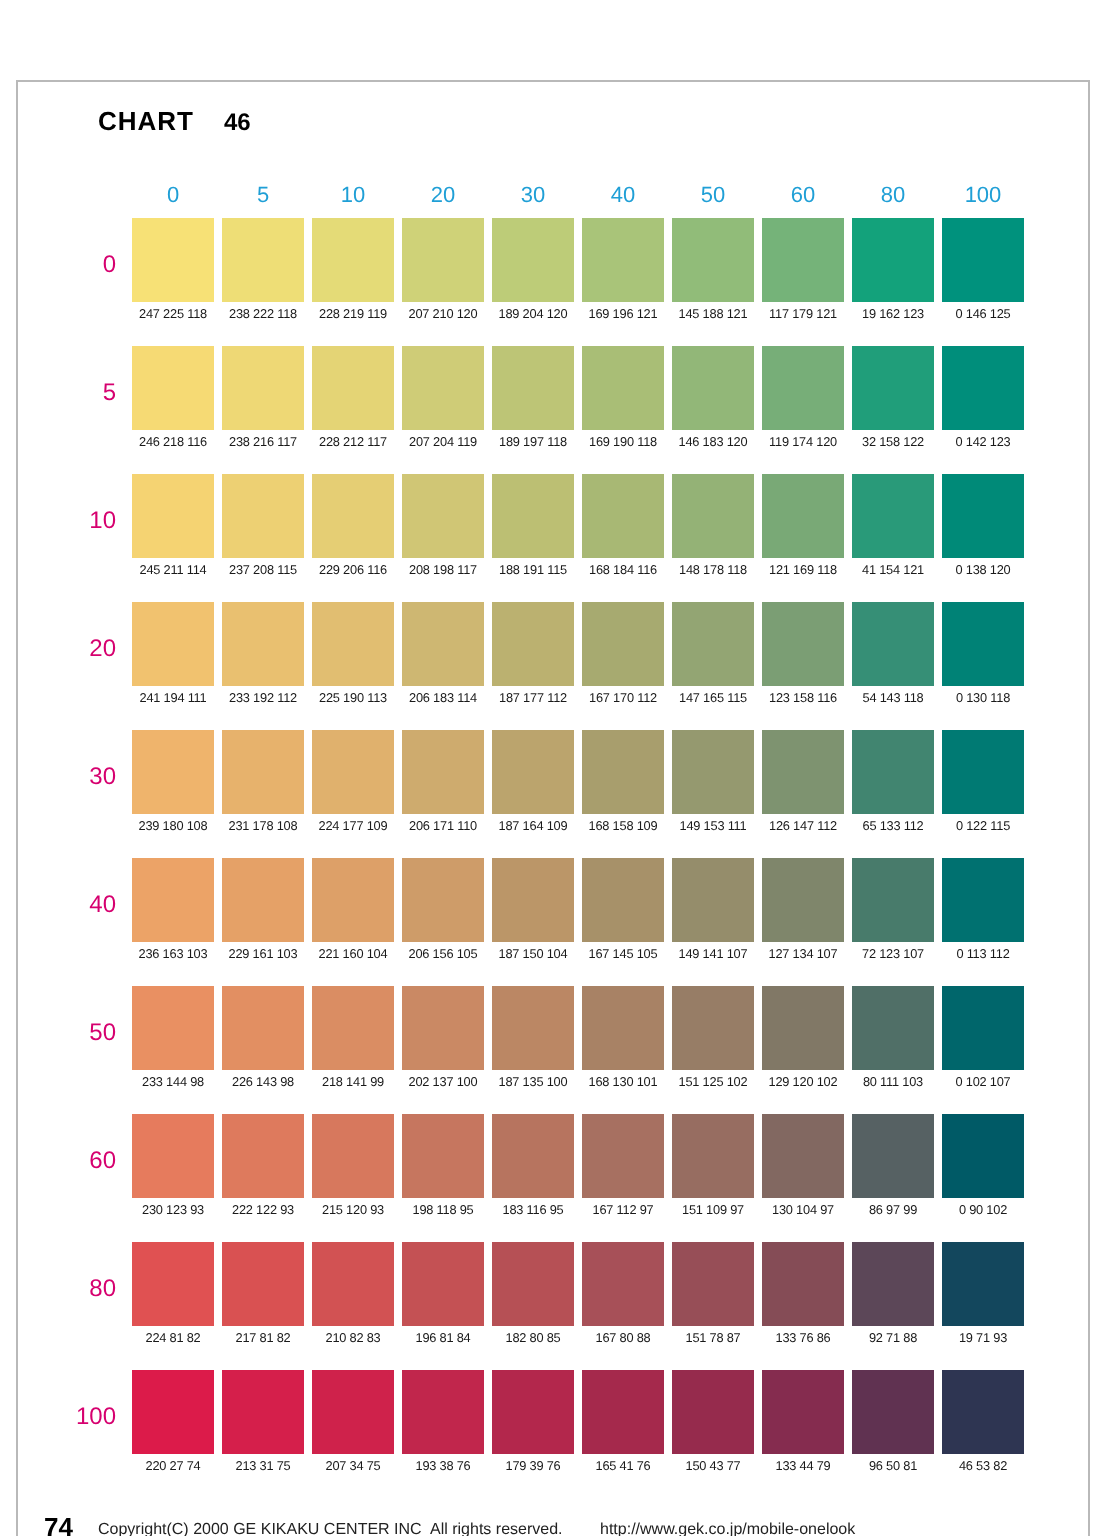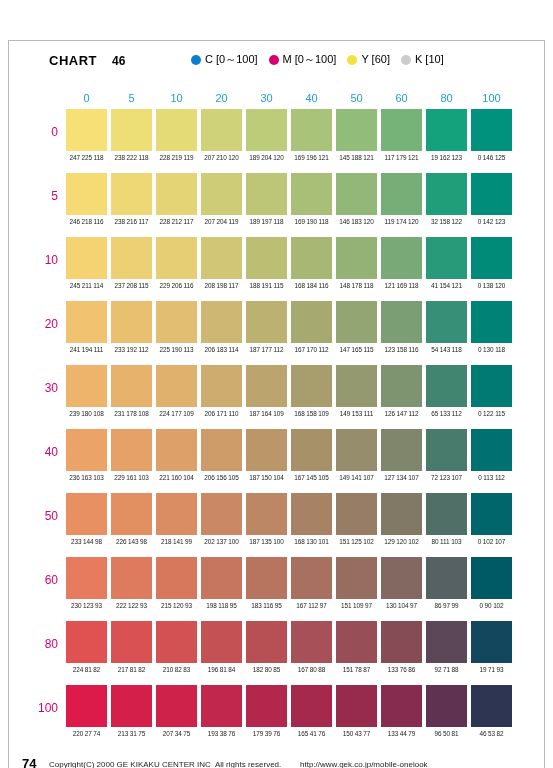--- a/index.html
+++ b/index.html
@@ -198,38 +198,20 @@
 </head>
 <body>
 
 <div class="page">
 
   <div class="frame"></div>
 
   <div class="header">
     <div class="chart-title">CHART</div>
     <div class="chart-number">46</div>
-    <div class="legend">
-      <div class="legend-item">
-        <span class="legend-dot" style="background: rgb(10, 127, 212);"></span>
-        <span class="legend-label">C [0～100]</span>
-      </div>
-      <div class="legend-item">
-        <span class="legend-dot" style="background: rgb(214, 0, 111);"></span>
-        <span class="legend-label">M [0～100]</span>
-      </div>
-      <div class="legend-item">
-        <span class="legend-dot" style="background: rgb(245, 225, 60);"></span>
-        <span class="legend-label">Y [60]</span>
-      </div>
-      <div class="legend-item">
-        <span class="legend-dot" style="background: rgb(204, 204, 204);"></span>
-        <span class="legend-label">K [10]</span>
-      </div>
-    </div>
   </div>
 
   <div class="col-header">
       <div class="col-head-cell" style="color: rgb(31, 159, 214);">0</div>
       <div class="col-head-cell" style="color: rgb(31, 159, 214);">5</div>
       <div class="col-head-cell" style="color: rgb(31, 159, 214);">10</div>
       <div class="col-head-cell" style="color: rgb(31, 159, 214);">20</div>
       <div class="col-head-cell" style="color: rgb(31, 159, 214);">30</div>
       <div class="col-head-cell" style="color: rgb(31, 159, 214);">40</div>
       <div class="col-head-cell" style="color: rgb(31, 159, 214);">50</div>

